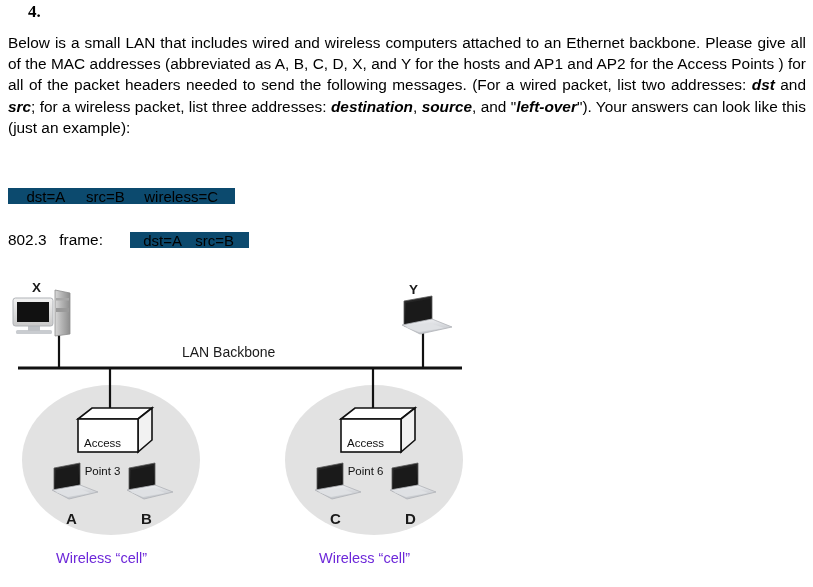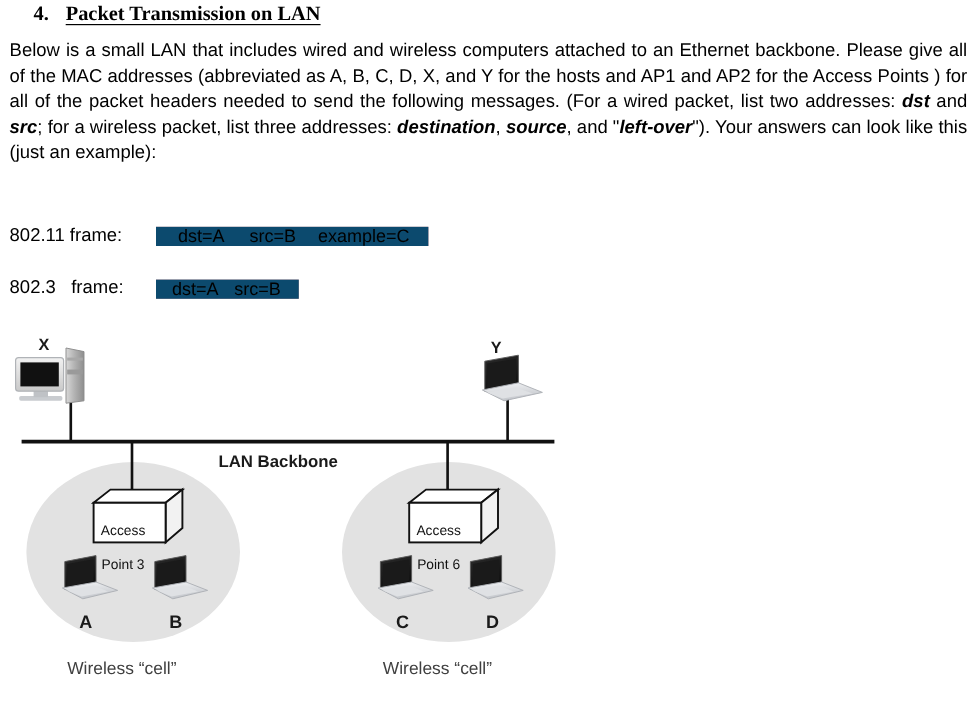--- a/index.html
+++ b/index.html
@@ -73,21 +73,21 @@
     justify-content: center;
     padding: 0 4px;
     border-right: 1px solid #8fa9c6;
     box-sizing: border-box;
     font-size: 15px;
     white-space: nowrap;
   }
   .frame-cell:last-child { border-right: none; }
 
   #frame-80211 { left: 8px; top: 188px; }
-  #frame-8023  { left: 8px; top: 231px; align-items: flex-end; }
+  #frame-8023  { left: 8px; top: 231px; }
 
   #frame-80211 .frame-box { width: 227px; }
   #frame-80211 .frame-cell:nth-child(1) { width: 65px; }
   #frame-80211 .frame-cell:nth-child(2) { width: 63px; }
   #frame-80211 .frame-cell:nth-child(3) { width: 99px; }
 
   #frame-8023 .frame-box { width: 119px; }
   #frame-8023 .frame-cell:nth-child(1) { width: 58px; }
   #frame-8023 .frame-cell:nth-child(2) { width: 61px; }
 
@@ -107,53 +107,50 @@
     font-weight: bold;
     font-size: 13px;
     color: #1a1a1a;
     white-space: nowrap;
   }
   .host-label { font-size: 13.5px; }
   .node-label { font-size: 15px; font-weight: bold; }
   .cell-caption {
     font-size: 14.5px;
     font-weight: normal;
-    color: #404040;
+    color: #6d28d9;
   }
   .backbone-label {
     font-size: 14px;
-    font-weight: bold;
-    margin-top: 32px;
+    font-weight: normal;
   }
   .ap-text {
     position: absolute;
     font-family: "Liberation Sans", sans-serif;
     font-size: 11.5px;
     line-height: 14px;
     color: #111111;
     text-align: center;
     white-space: pre-line;
   }
 </style>
 </head>
 <body>
 
 <div id="heading">
   <span class="num">4.</span>
-  <span class="title">Packet Transmission on LAN</span>
 </div>
 
 <div id="intro"><span>Below is a small LAN that includes wired and wireless computers attached to an Ethernet backbone. Please give all of the MAC addresses (abbreviated as A, B, C, D, X, and Y for the hosts and AP1 and AP2 for the Access Points ) for all of the packet headers needed to send the following messages. (For a wired packet, list two addresses: </span><span class="bi">dst</span><span> and </span><span class="bi">src</span><span>; for a wireless packet, list three addresses: </span><span class="bi">destination</span><span>, </span><span class="bi">source</span><span>, and "</span><span class="bi">left-over</span><span>").   Your answers can look like this (just an example):</span></div>
 
 <div class="frame-row" id="frame-80211">
-  <span class="row-label">802.11 frame:</span>
   <div class="frame-box">
     <div class="frame-cell">dst=A</div>
     <div class="frame-cell">src=B</div>
-    <div class="frame-cell">example=C</div>
+    <div class="frame-cell">wireless=C</div>
   </div>
 </div>
 
 <div class="frame-row" id="frame-8023">
   <span class="row-label">802.3   frame:</span>
   <div class="frame-box">
     <div class="frame-cell">dst=A</div>
     <div class="frame-cell">src=B</div>
   </div>
 </div>

